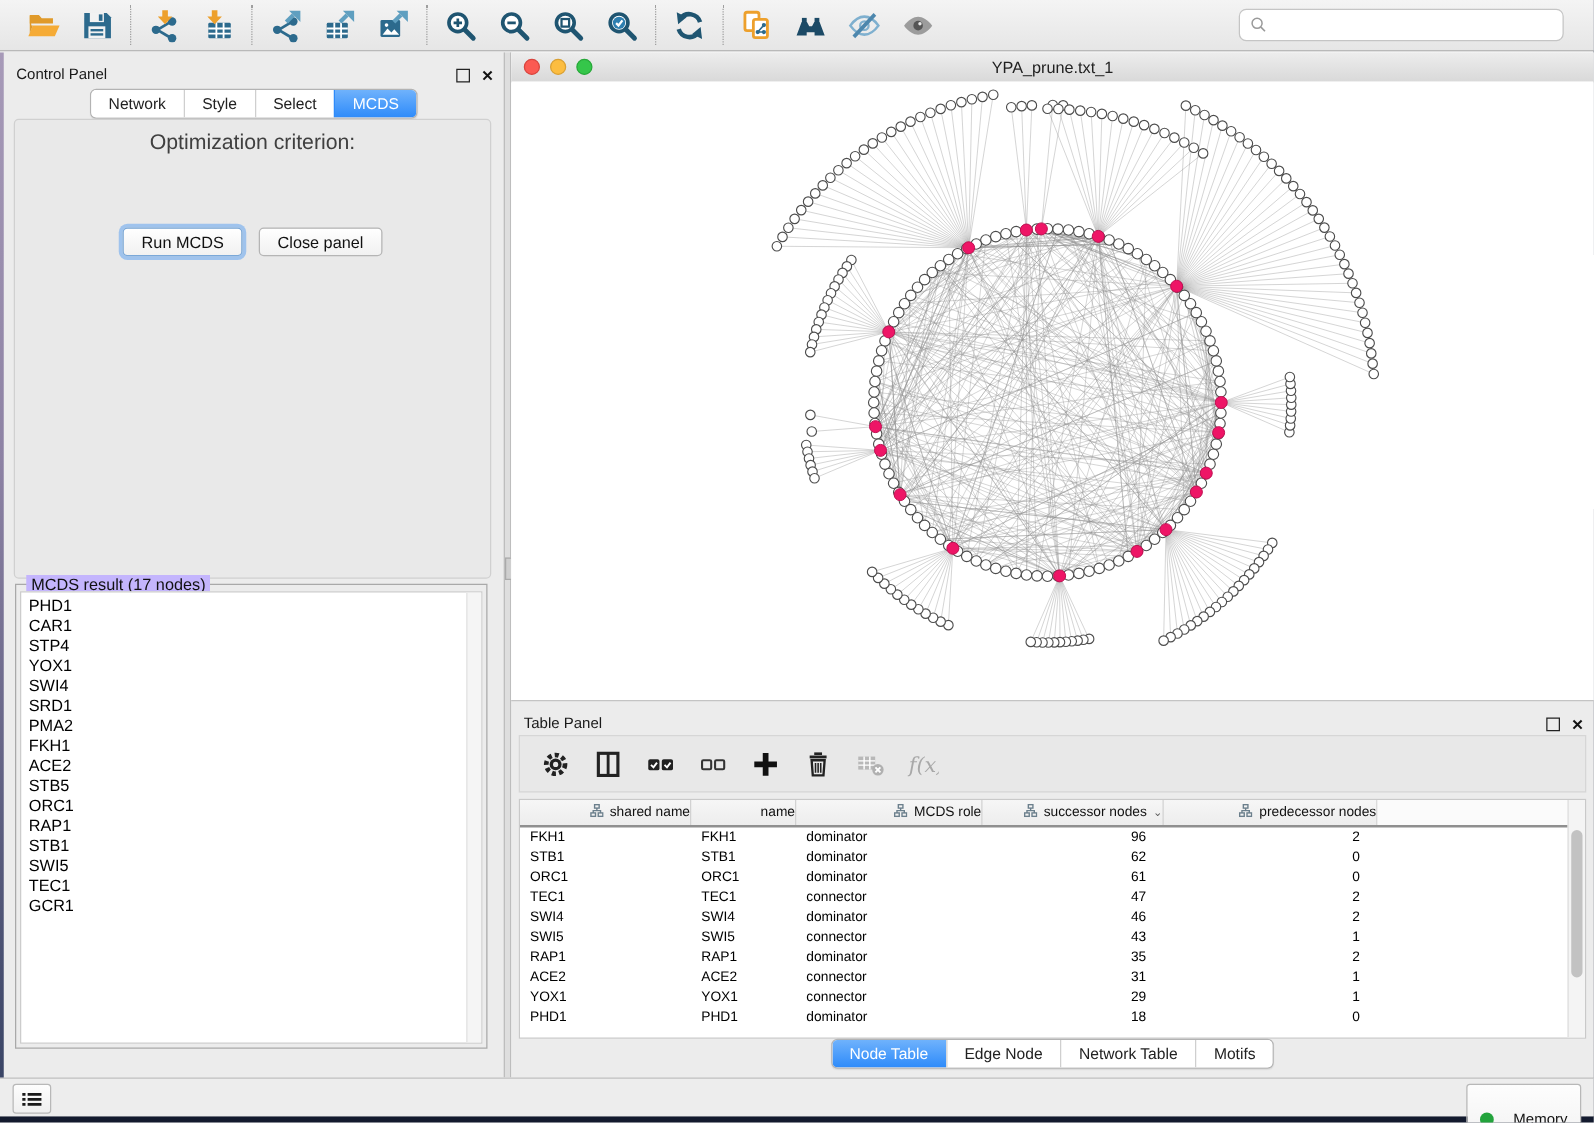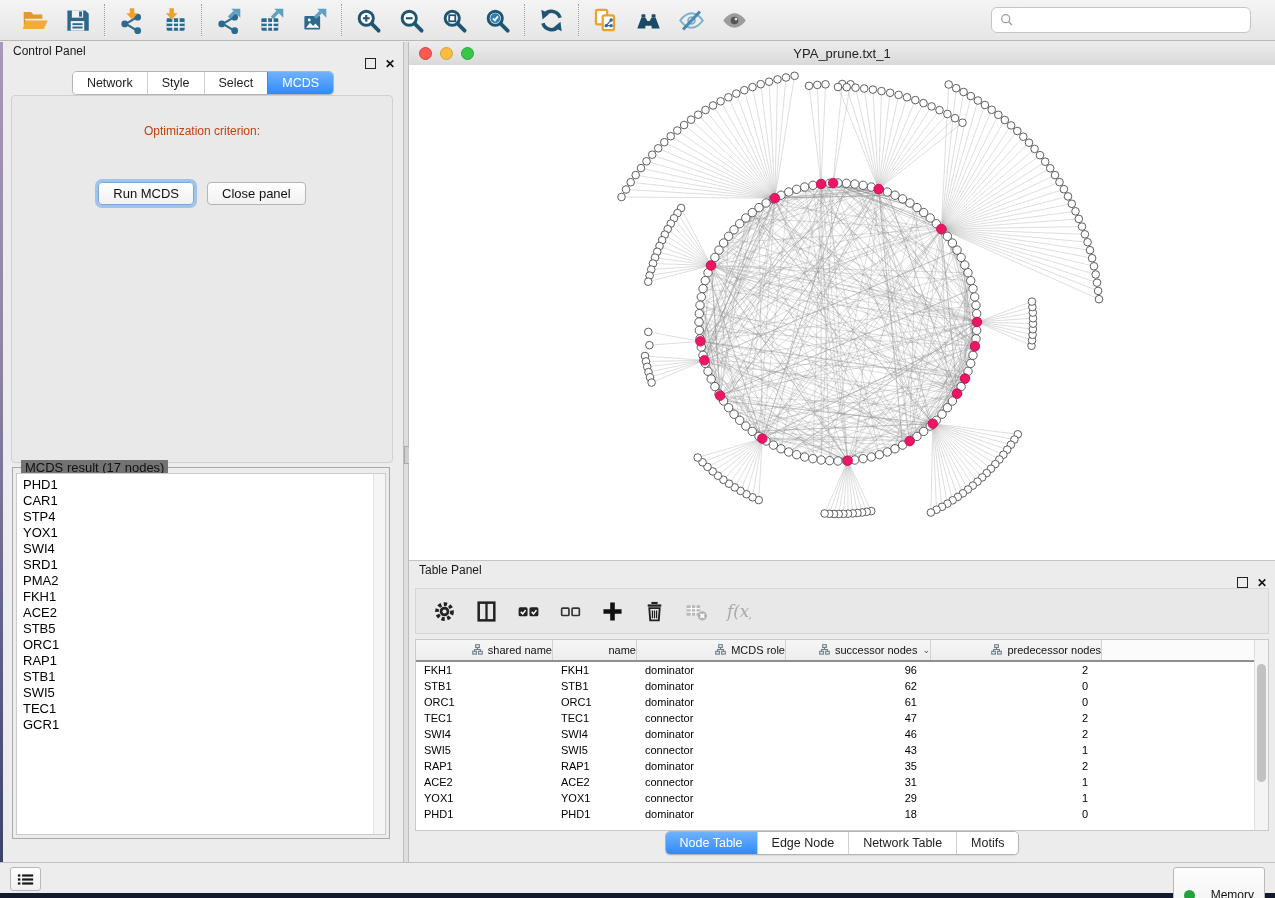--- a/index.html
+++ b/index.html
@@ -21,50 +21,50 @@
   .tgroup{display:flex;align-items:center;gap:16px;padding:0 13px;}
   .tsep{height:32px;border-left:1px dotted #9f9f9f;}
   .ticon{width:27px;height:27px;display:inline-flex;cursor:pointer;}
   .ticon svg{width:100%;height:100%;}
   .search-box{position:absolute;right:24px;top:7px;width:260px;height:26px;box-sizing:border-box;
     background:#fff;border:1px solid #c5c5c5;border-radius:6px;display:flex;align-items:center;padding:0 7px;}
   .search-box svg{width:16px;height:16px;flex:0 0 auto;}
   .search-box input{border:none;outline:none;flex:1;font-size:13px;background:transparent;margin-left:5px;}
 
   
-  .panel-titlebar{height:22px;display:flex;align-items:flex-start;padding:2px 8px 0 10px;flex-direction:column;}
+  .panel-titlebar{height:22px;display:flex;align-items:flex-end;padding:2px 8px 0 10px;}
   .panel-title{font-size:12px;color:#1a1a1a;}
   .panel-title-icons{margin-left:auto;display:flex;align-items:center;gap:9px;}
   .float-glyph{width:9px;height:9px;border:1.5px solid #222;display:inline-block;}
   .close-glyph{font-size:12px;font-weight:bold;color:#111;line-height:10px;}
 
   
   .control-panel{position:absolute;left:3px;top:42px;width:400px;height:820px;background:#ececec;}
   .cp-tabs{position:absolute;left:0;top:29px;width:100%;display:flex;justify-content:center;}
   .seg{display:inline-flex;border:1px solid #b3b3b3;border-radius:5px;overflow:hidden;background:#fff;
     box-shadow:0 1px 1px rgba(0,0,0,.08);}
   .seg .tab{padding:4px 14px;font-size:12.5px;color:#222;background:#fff;border-left:1px solid #cfcfcf;cursor:pointer;white-space:nowrap;}
   .seg .tab:first-child{border-left:none;}
   .seg .tab.selected{background:linear-gradient(#6fb2fc,#2e8bfa);color:#fff;border-left-color:#2e8bfa;}
   .cp-pane{position:absolute;left:8px;right:10px;top:53px;height:366px;background:#e9e9e9;
     border:1px solid #d0d0d0;border-radius:4px;}
-  .opt-label{position:absolute;top:28px;width:100%;text-align:center;font-size:12px;color:#c2410c;}
+  .opt-label{position:absolute;top:8px;width:100%;text-align:center;font-size:17px;color:#404040;}
   .dropdown{position:absolute;left:36px;top:48px;width:313px;height:24px;background:#fff;
     border:1px solid #b3b3b3;border-radius:4px;box-sizing:border-box;cursor:pointer;}
   .dropdown .dd-text{position:absolute;left:10px;top:4px;font-size:13px;color:#111;white-space:nowrap;}
   .dd-stepper{position:absolute;right:1px;top:1px;width:19px;height:20px;border-radius:3px;
     background:linear-gradient(#7db8fc,#3a8cf8);display:flex;flex-direction:column;align-items:center;
     justify-content:center;color:#fff;font-size:6.5px;line-height:6px;}
   .cp-buttons{position:absolute;top:86px;width:100%;display:flex;justify-content:center;gap:13px;}
   .mac-btn{background:linear-gradient(#ffffff,#f1f1f1);border:1px solid #b5b5b5;border-radius:4px;
     font-size:13px;color:#111;padding:3px 14px;cursor:pointer;font-family:"Liberation Sans",sans-serif;}
   .mac-btn.focused{box-shadow:0 0 0 3px rgba(110,170,240,.6);border-color:#7aa8d8;}
 
   .groupbox{position:absolute;left:9px;right:13px;top:425px;height:370px;border:1px solid #a9a9a9;}
-  .group-legend{position:absolute;top:-8px;left:8px;background:#737373;padding:0 4px;font-size:13px;color:#111;}
+  .group-legend{position:absolute;top:-8px;left:8px;background:#c4b5fd;padding:0 4px;font-size:13px;color:#111;}
   .result-list{position:absolute;left:3px;right:3px;top:5px;bottom:3px;background:#fff;
     border:1px solid #cccccc;overflow:hidden;}
   .result-list .item{font-size:13px;line-height:16px;padding-left:6px;color:#000;cursor:default;}
   .result-list .item:first-child{margin-top:3px;}
   .list-scroll{position:absolute;right:0;top:0;bottom:0;width:11px;background:#f5f5f5;border-left:1px solid #e2e2e2;}
 
   
   .splitter{position:absolute;left:403px;top:42px;width:6px;height:820px;background:#dedede;
     border-left:1px solid #bdbdbd;border-right:1px solid #bdbdbd;box-sizing:border-box;cursor:col-resize;}
   .splitter .grip{position:absolute;left:0px;top:404px;width:4px;height:16px;background:#cfcfcf;

